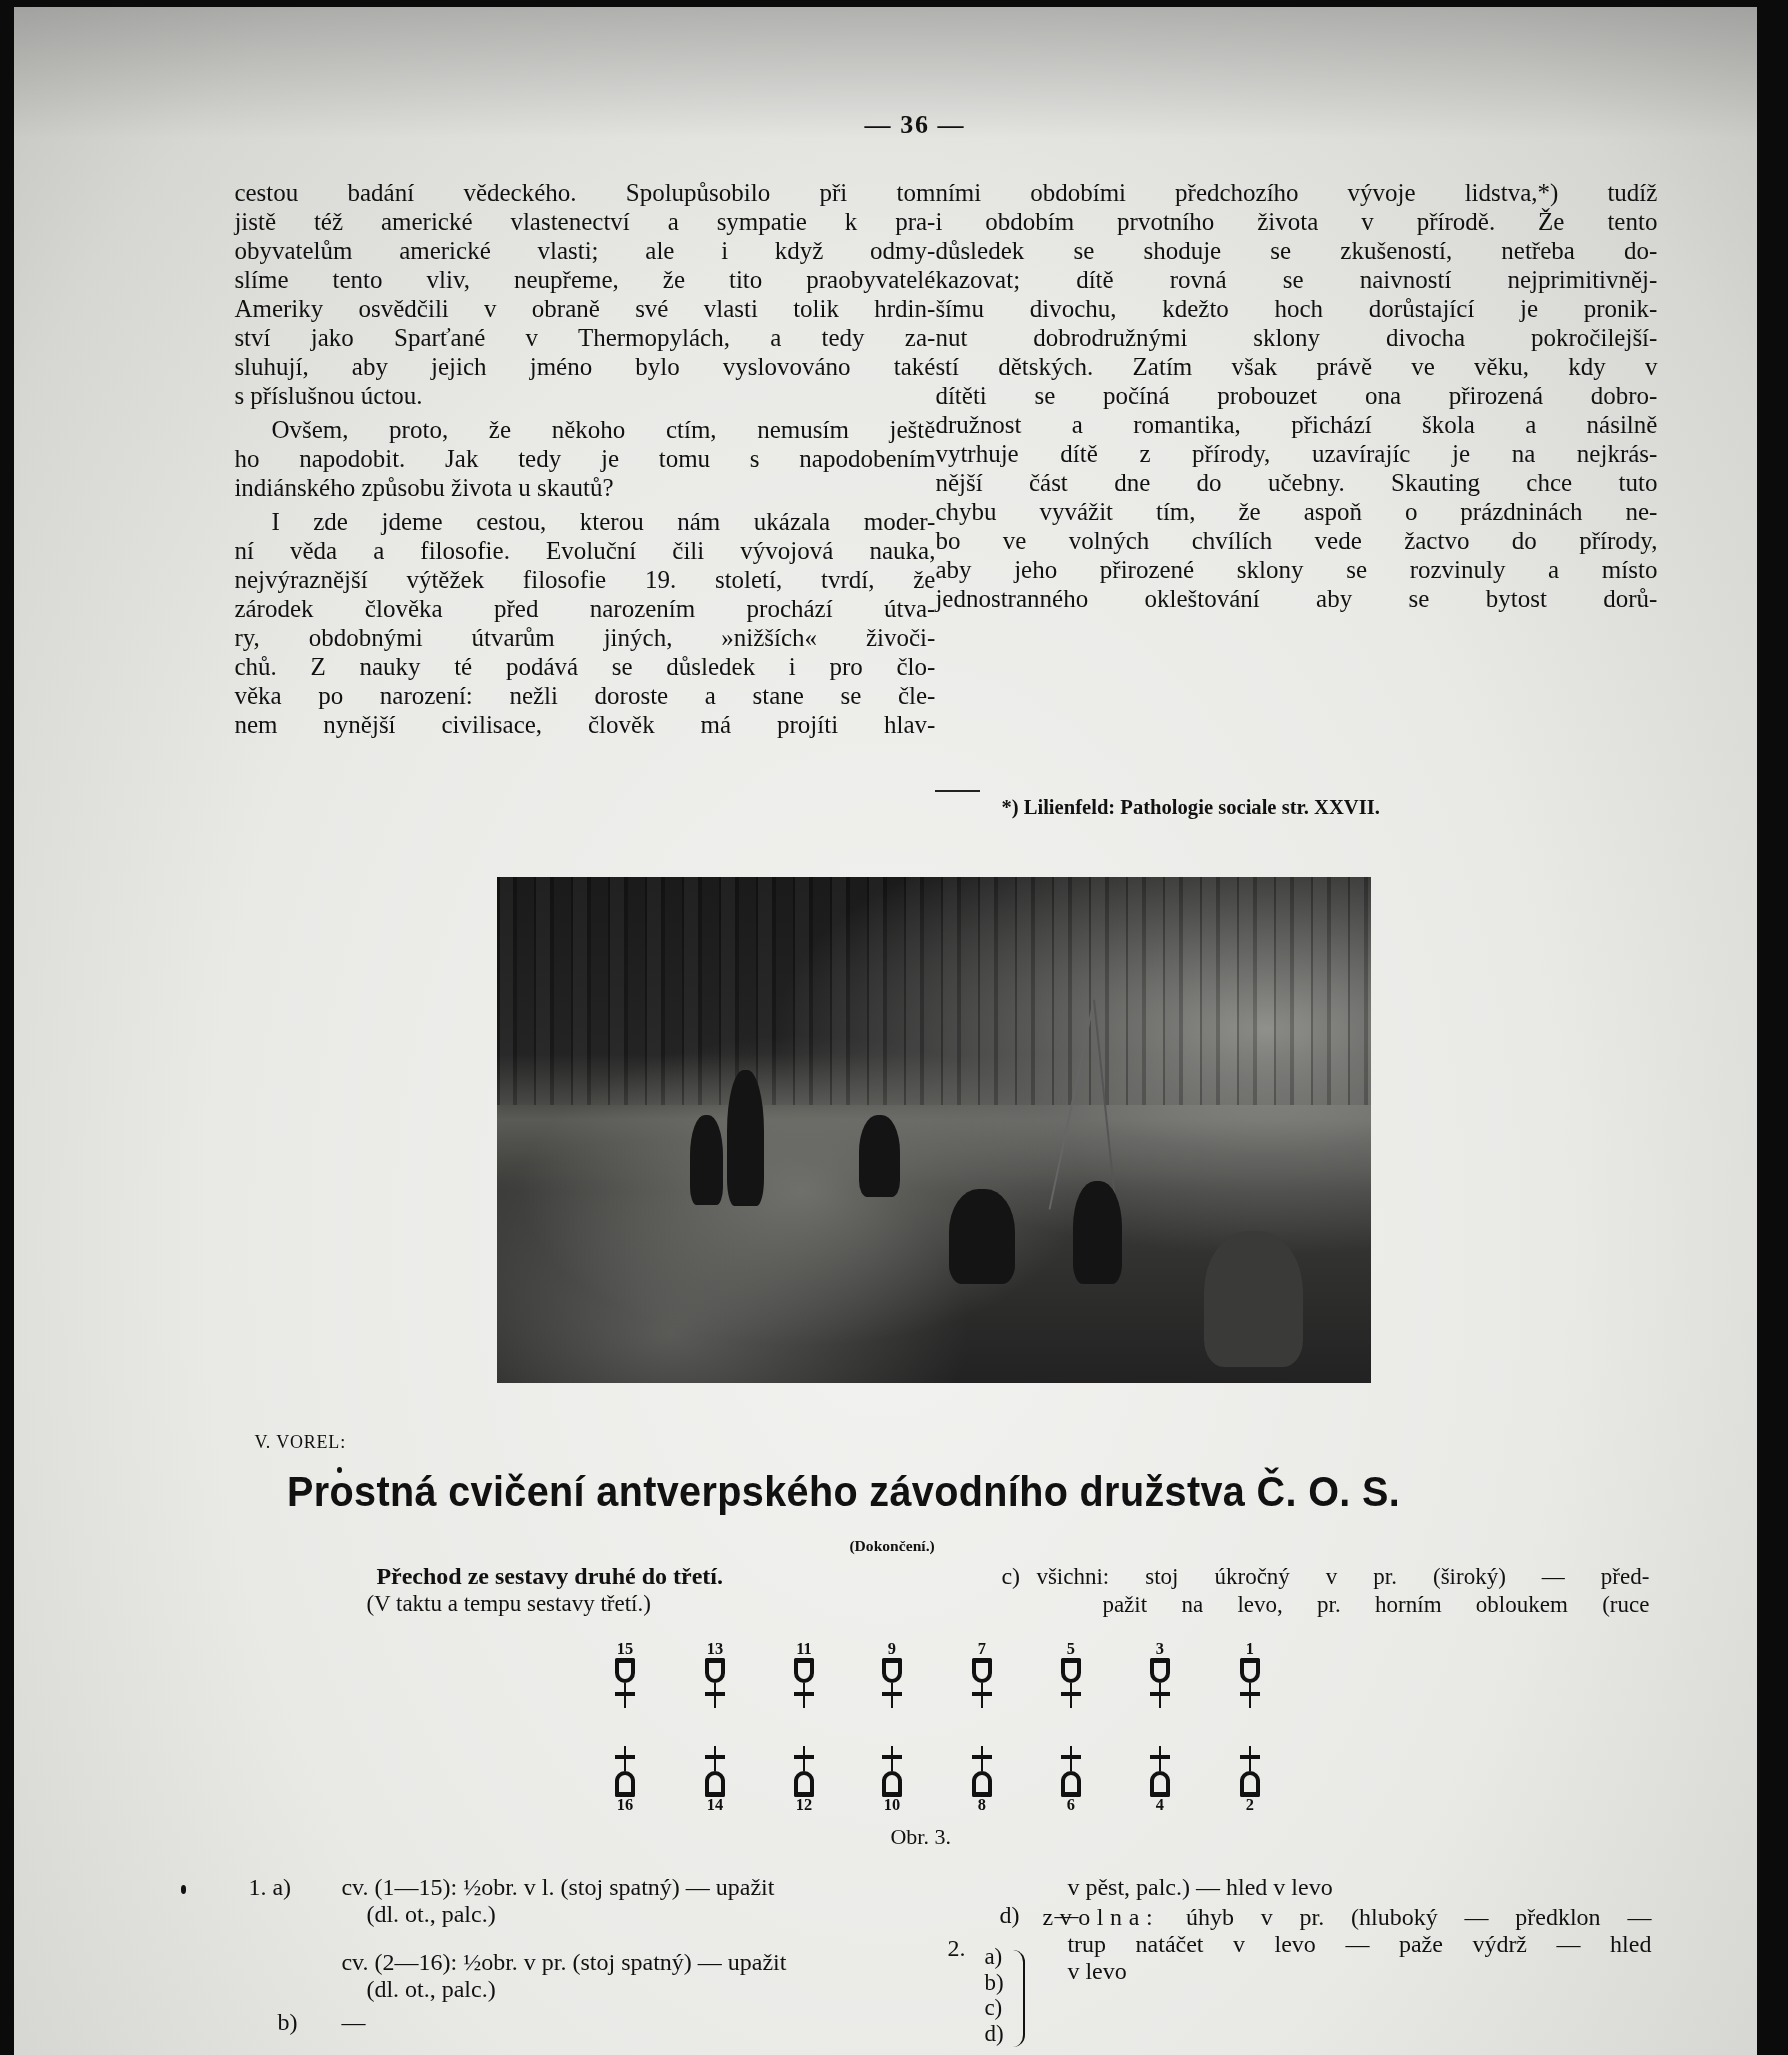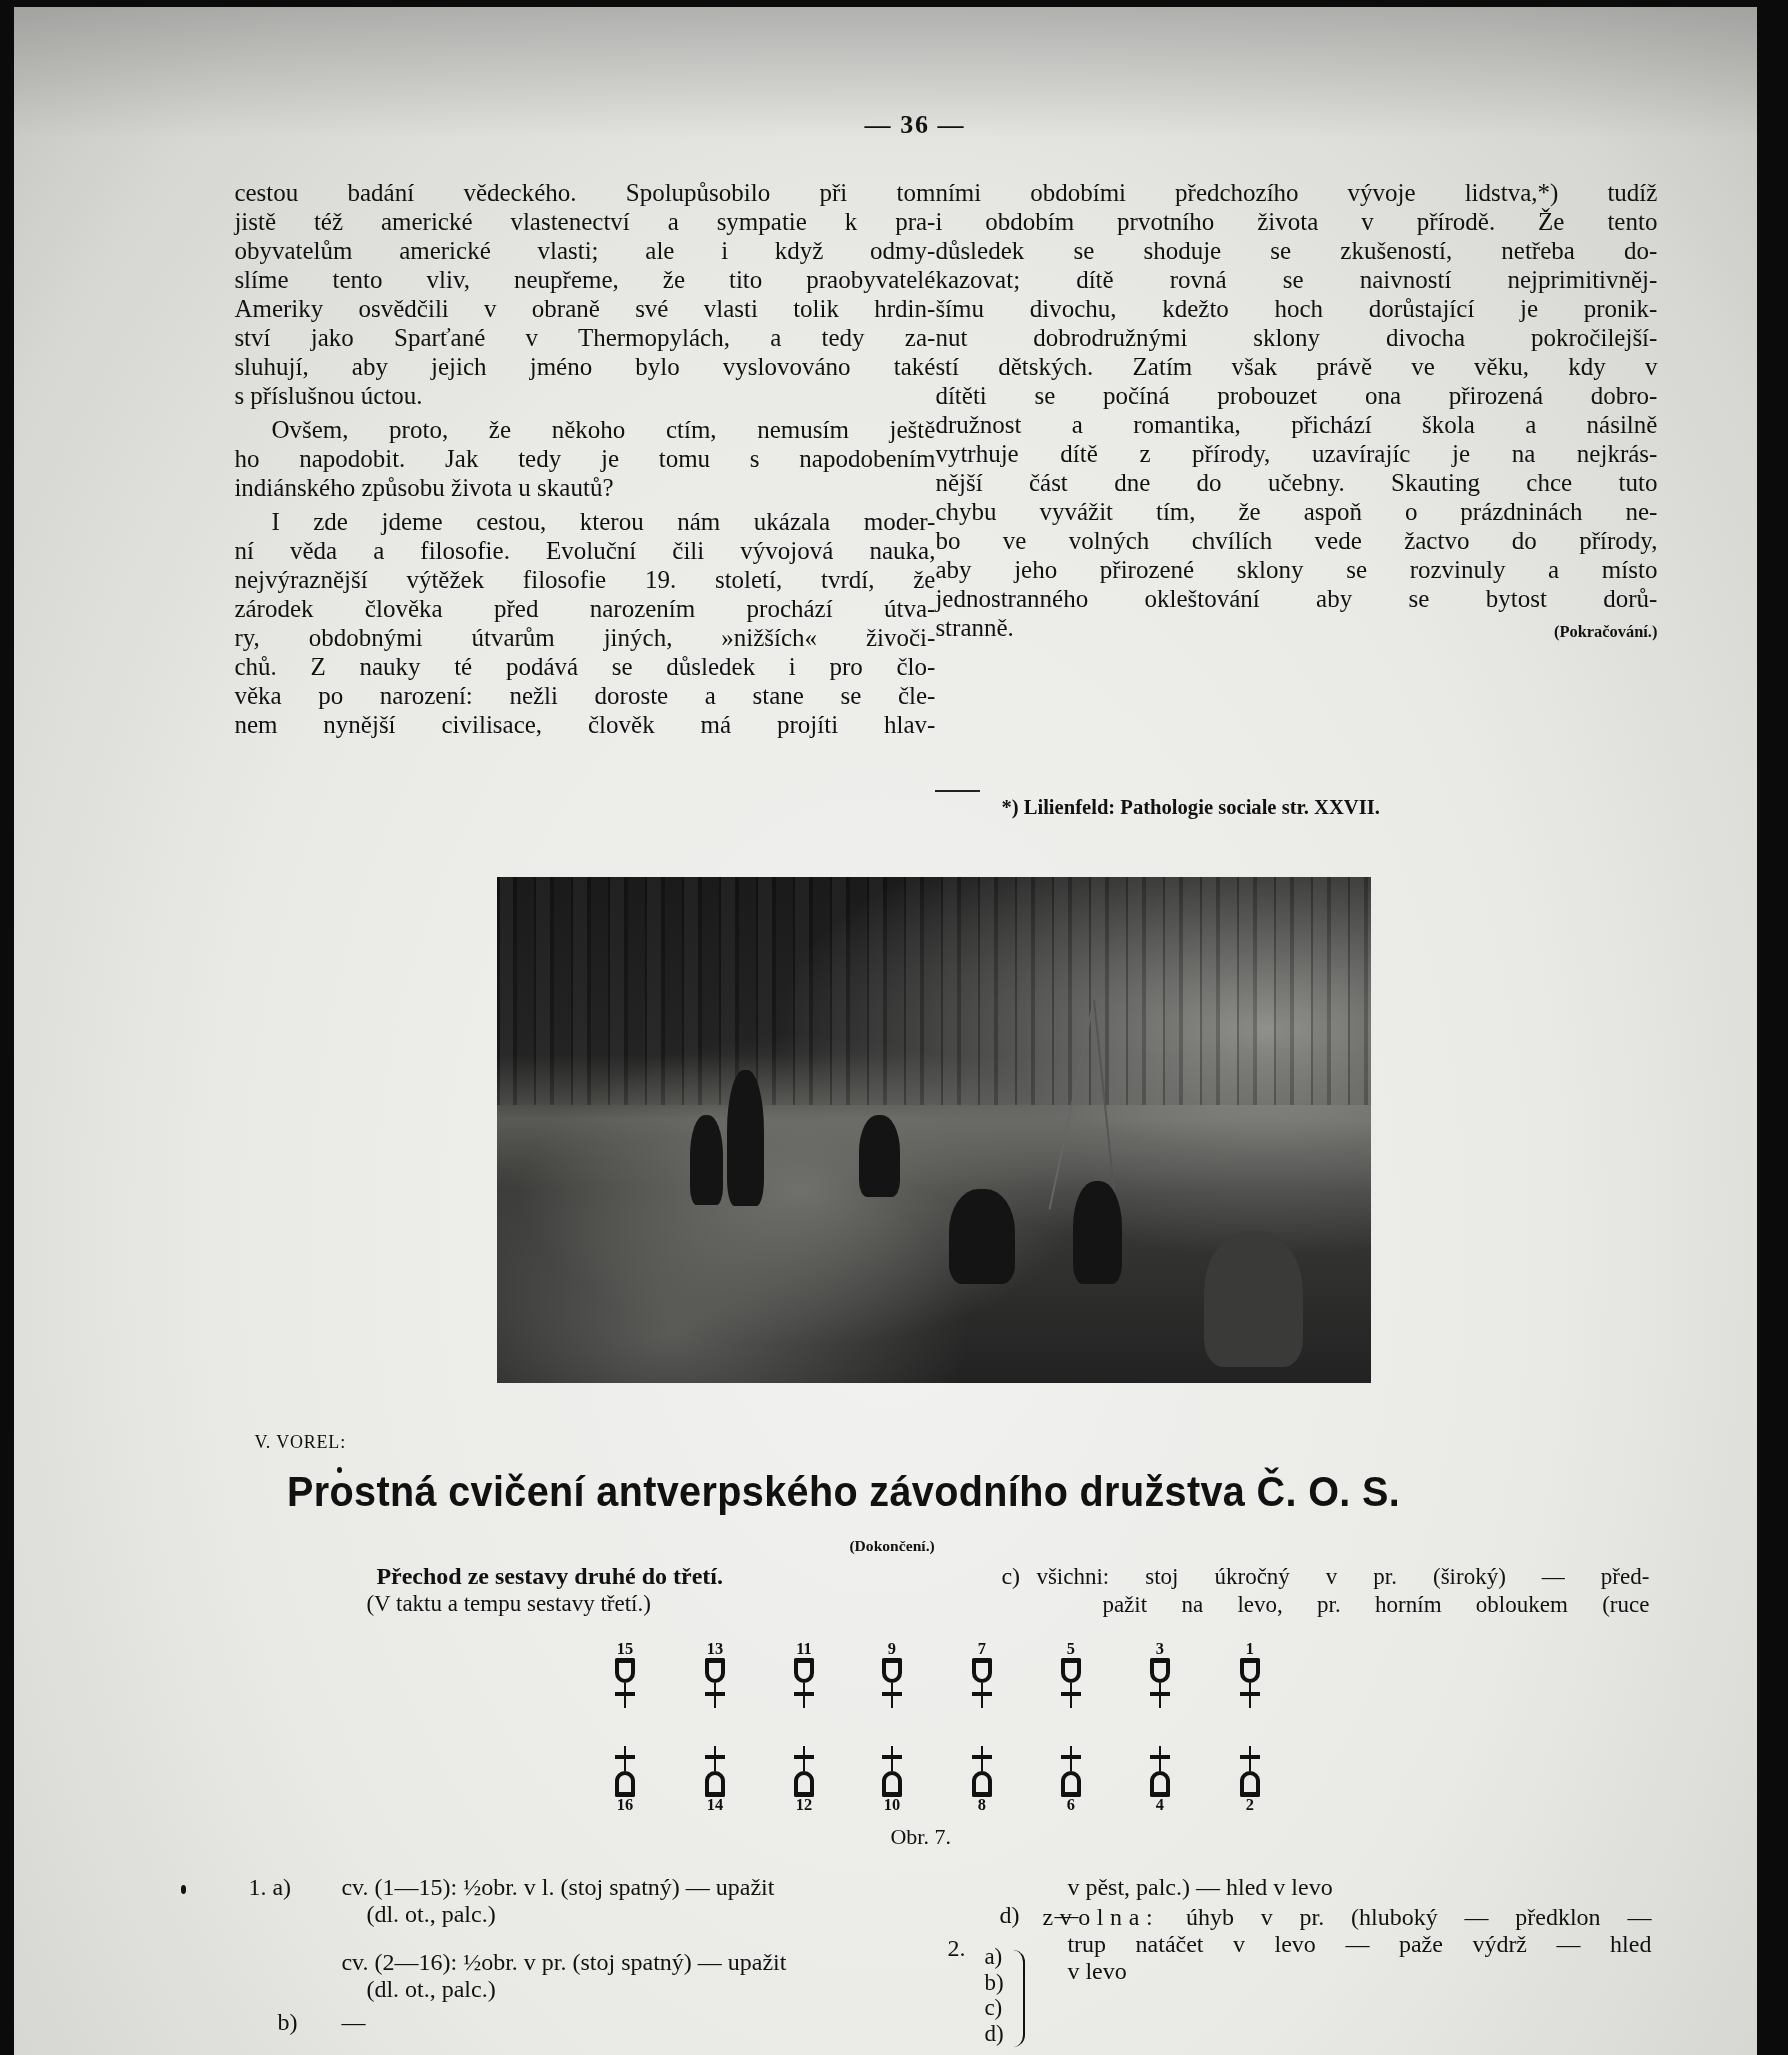--- a/index.html
+++ b/index.html
@@ -135,24 +135,20 @@
       <span class="line">nut dobrodružnými sklony divocha pokročilejší-</span>
       <span class="line">stí dětských. Zatím však právě ve věku, kdy v</span>
       <span class="line">dítěti se počíná probouzet ona přirozená dobro-</span>
       <span class="line">družnost a romantika, přichází škola a násilně</span>
       <span class="line">vytrhuje dítě z přírody, uzavírajíc je na nejkrás-</span>
       <span class="line">nější část dne do učebny. Skauting chce tuto</span>
       <span class="line">chybu vyvážit tím, že aspoň o prázdninách ne-</span>
       <span class="line">bo ve volných chvílích vede žactvo do přírody,</span>
       <span class="line">aby jeho přirozené sklony se rozvinuly a místo</span>
       <span class="line">jednostranného okleštování aby se bytost dorů-</span>
-      <span class="line last" style="position:relative;">
-        <span>stranně.</span>
-        <span class="continued" style="top:3.3px;">(Pokračování.)</span>
-      </span>
     </p>
   </div>
 
   <div class="footnote-rule"></div>
   <div class="footnote">*) Lilienfeld: Pathologie sociale str. XXVII.</div>
 
   <div class="photo">
     <div class="trees"></div>
     <div class="tripod"></div>
     <div class="tripod2"></div>
@@ -253,21 +249,21 @@
         <div class="cross"></div>
         <div class="shield-up"></div>
         <div class="num">4</div>
       </div>
     <div class="cell" style="left:625px;top:105px;">
         <div class="cross"></div>
         <div class="shield-up"></div>
         <div class="num">2</div>
       </div>
   </div>
-  <div class="abs caption">Obr. 7.</div>
+  <div class="abs caption">Obr. 3.</div>
 
   <div class="ex ex-1a">1. a)</div>
   <div class="ex ex-text" style="top:1867px;">
     <span class="line">cv. (1—15): ½obr. v l. (stoj spatný) — upažit</span>
     <span class="line ind">(dl. ot., palc.)</span>
     <span class="line" style="margin-top:20.6px;">cv. (2—16): ½obr. v pr. (stoj spatný) — upažit</span>
     <span class="line ind">(dl. ot., palc.)</span>
   </div>
   <div class="ex ex-b">b)</div>
   <div class="ex" style="left:327px;top:2002px;">—</div>

